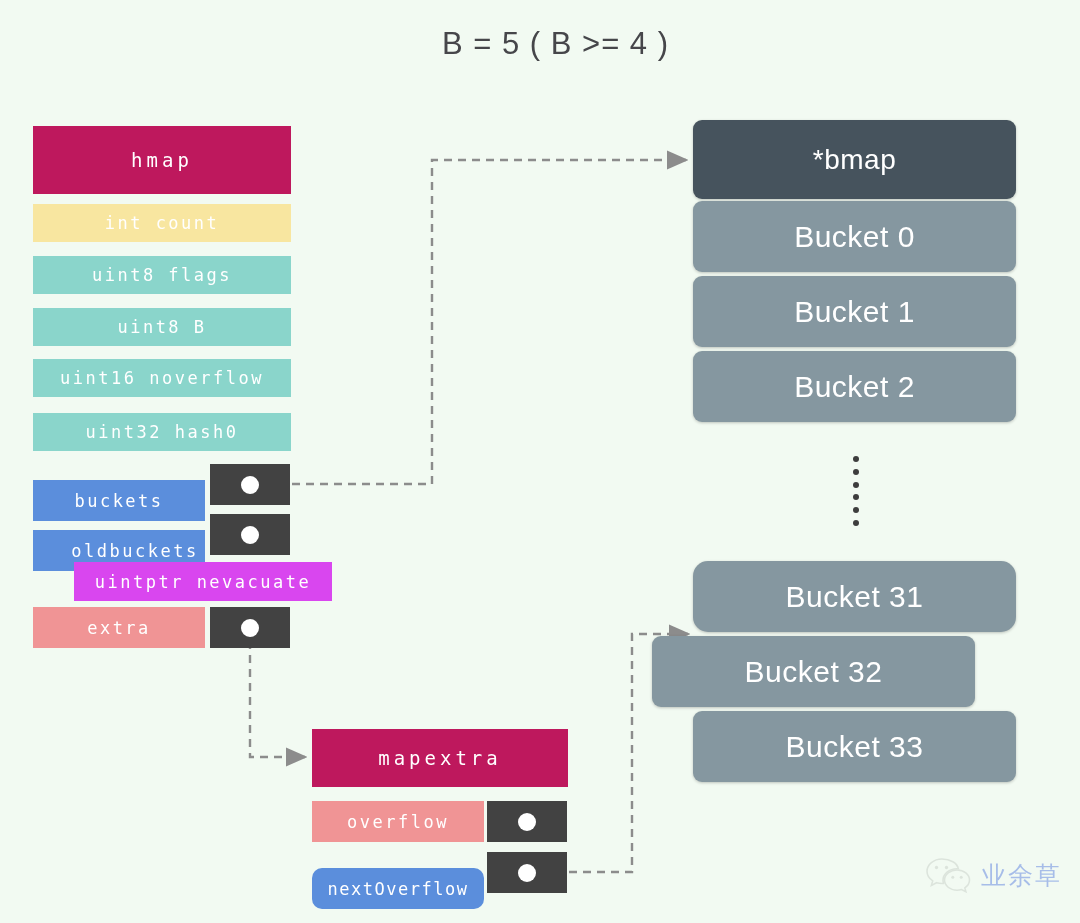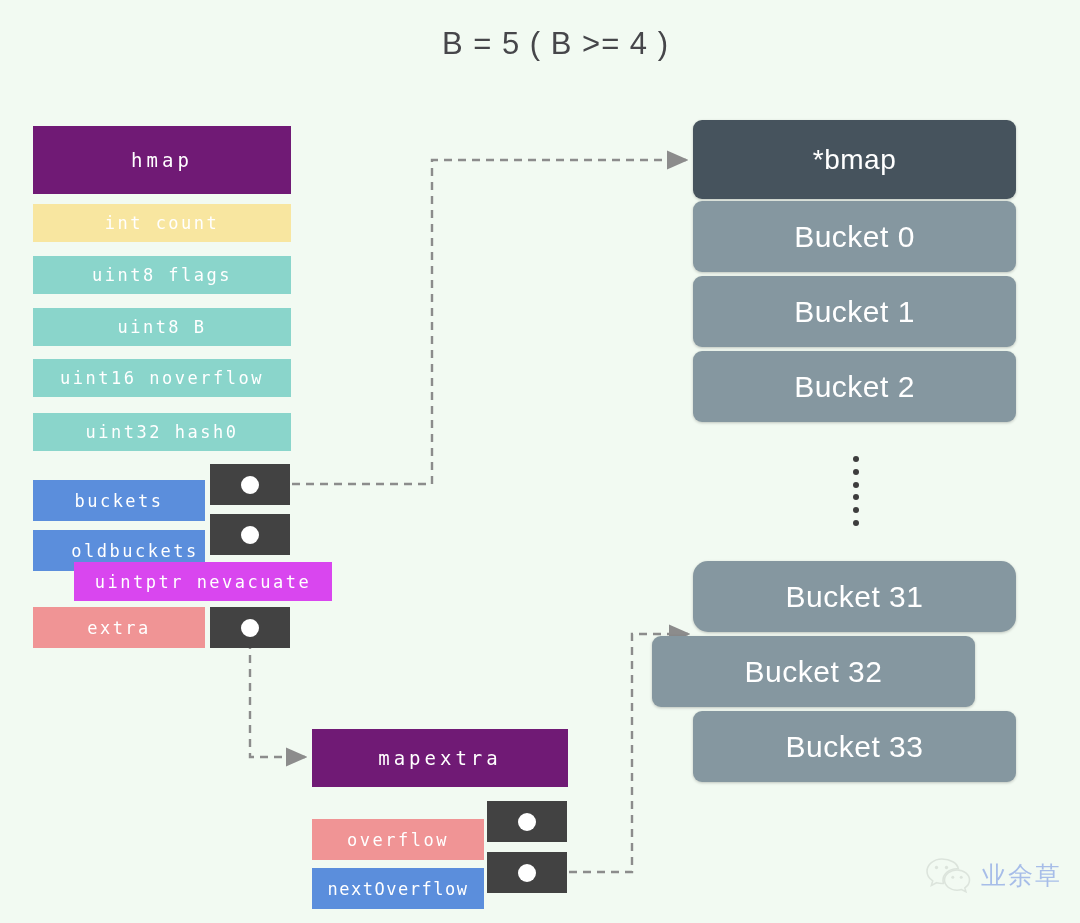--- a/index.html
+++ b/index.html
@@ -40,21 +40,21 @@
     display: flex;
     align-items: center;
     justify-content: center;
     font-family: "DejaVu Sans Mono", monospace;
     color: #ffffff;
     letter-spacing: 2.5px;
     white-space: nowrap;
   }
 
   .row.header {
-    background: #701a75;
+    background: #be185d;
     font-size: 19px;
     letter-spacing: 4px;
   }
 
   .row.yellow  { background: #f8e6a0; font-size: 17px; }
   .row.teal    { background: #8ad5cb; font-size: 17px; }
   .row.blue    { background: #5b8edc; font-size: 17px; margin-top: 16px; }
   .row.green   { background: #d946ef; font-size: 17px; margin-left: 41px; }
   .row.pink    { background: #f09495; font-size: 17px; }
 
@@ -180,26 +180,26 @@
     <div class="row pink" style="left:33px; top:607px; width:172px; height:41px;">extra</div>
     <div class="ptr-cell" style="left:210px; top:607px; width:80px; height:41px;">
       <span class="ptr-dot"></span>
     </div>
   </div>
 
   <div class="struct">
 
     <div class="row header" style="left:312px; top:729px; width:256px; height:58px;">mapextra</div>
 
-    <div class="row pink" style="left:312px; top:801px; width:172px; height:41px;margin-top:18px;">overflow</div>
+    <div class="row pink" style="left:312px; top:801px; width:172px; height:41px;">overflow</div>
     <div class="ptr-cell" style="left:487px; top:801px; width:80px; height:41px;">
       <span class="ptr-dot"></span>
     </div>
 
-    <div class="row blue" style="left:312px; top:852px; width:172px; height:41px; letter-spacing:1.5px;">nextOverflow</div>
+    <div class="row blue" style="left:312px; top:852px; width:172px; height:41px; letter-spacing:1.5px;border-radius:10px;">nextOverflow</div>
     <div class="ptr-cell" style="left:487px; top:852px; width:80px; height:41px;">
       <span class="ptr-dot"></span>
     </div>
   </div>
 
   <div class="struct">
 
     <div class="bucket head" style="left:693px; top:120px; width:323px; height:79px;">*bmap</div>
 
     <div class="bucket" style="left:693px; top:201px; width:323px; height:71px;">Bucket 0</div>

